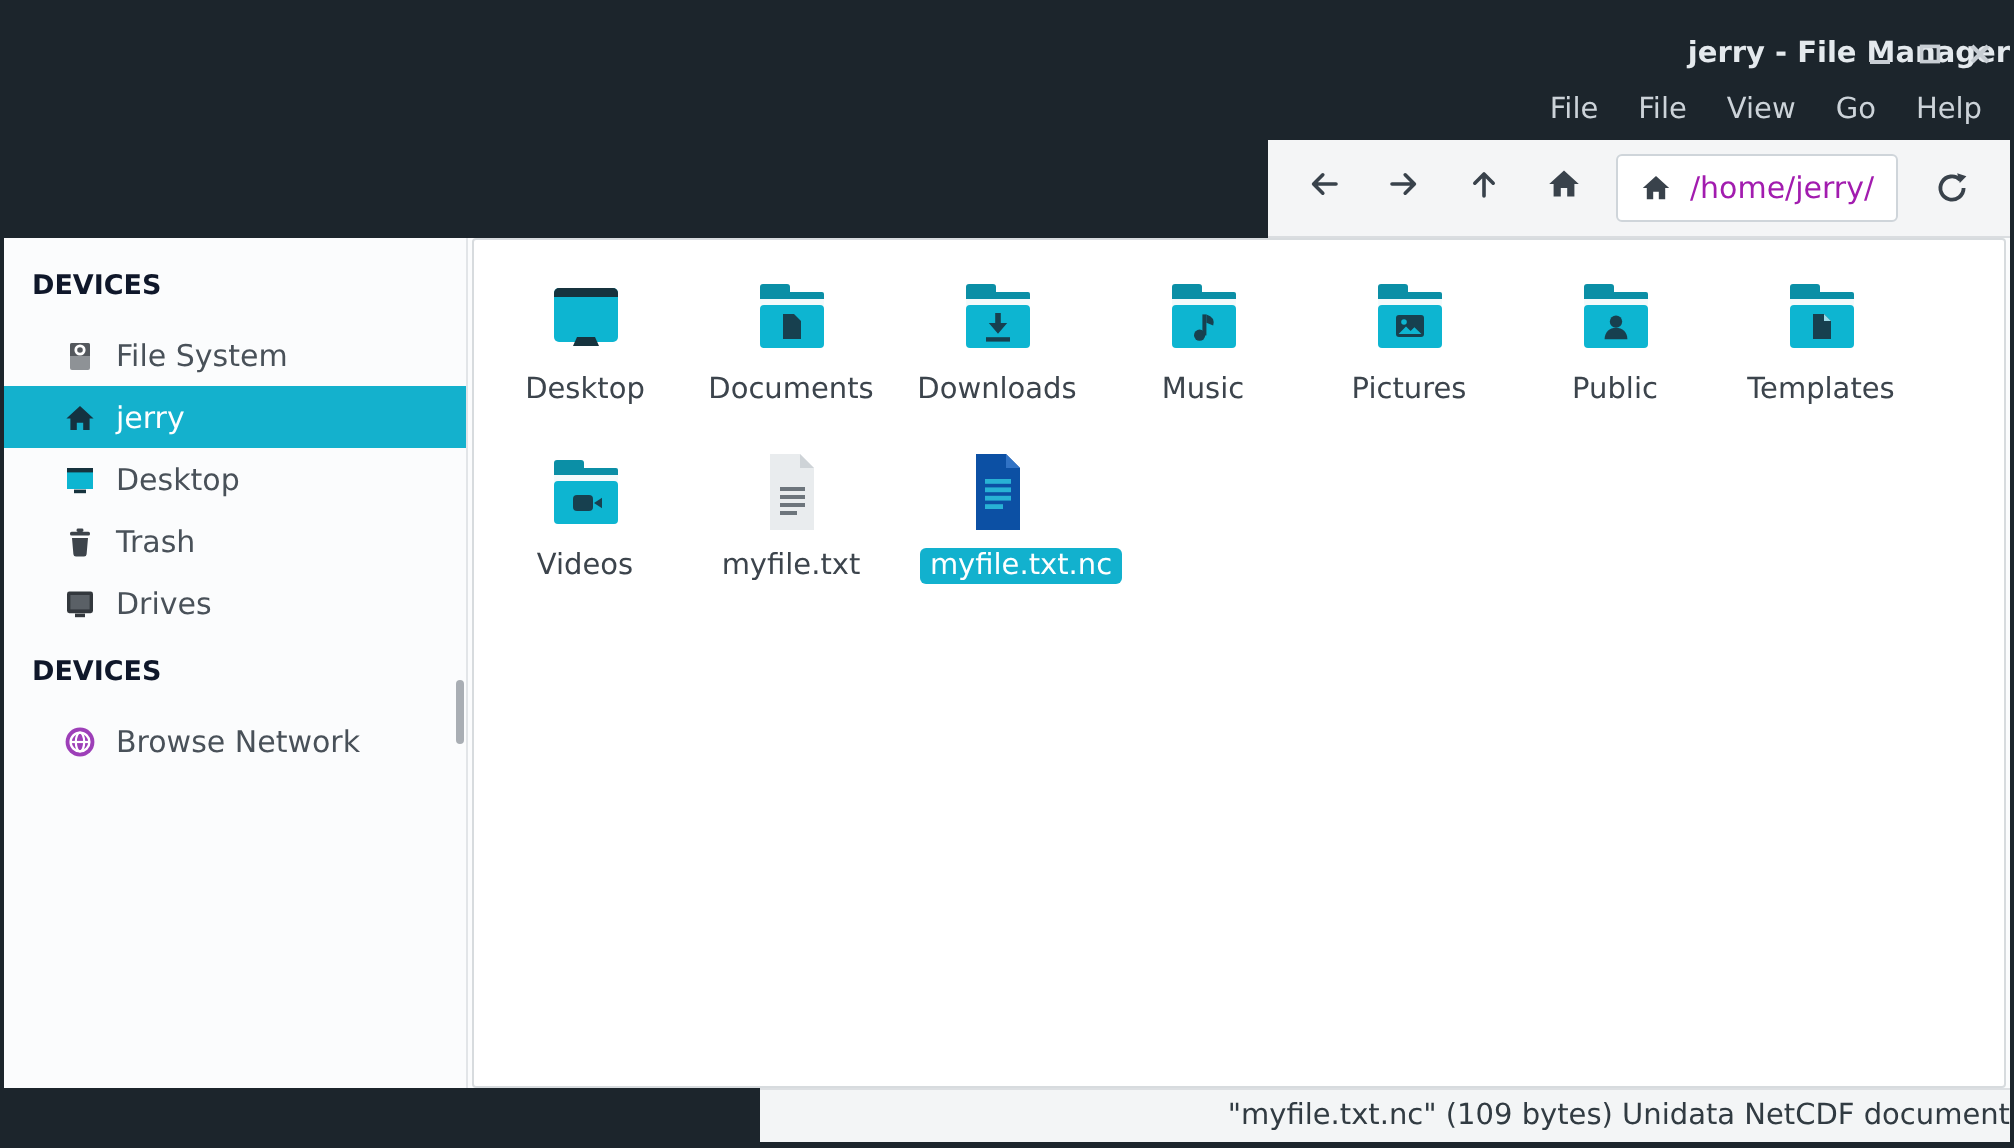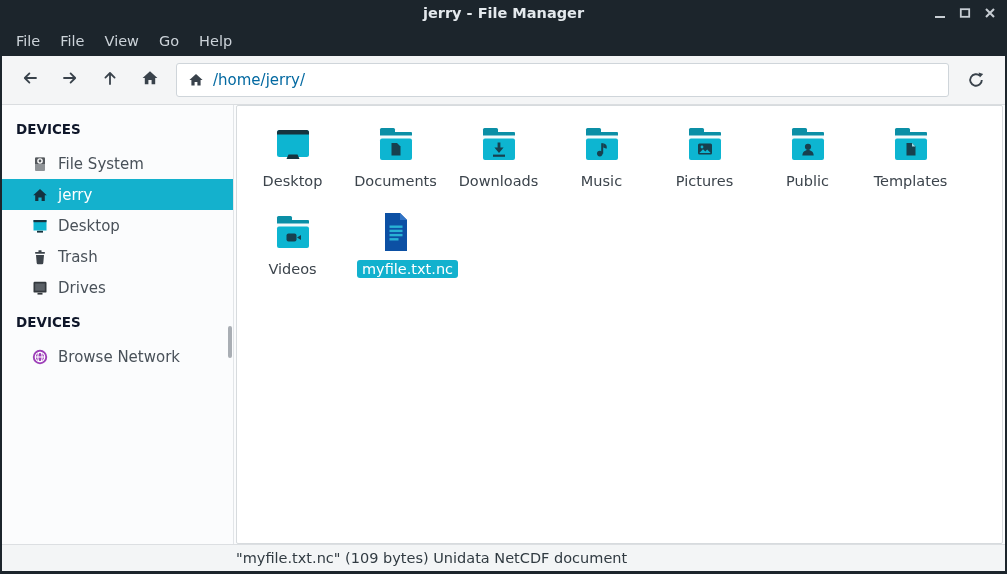--- a/index.html
+++ b/index.html
@@ -1,32 +1,32 @@
 <!DOCTYPE html>
 <html><head>
 <meta charset="utf-8">
 <style>
   html,body{margin:0;padding:0;background:#e0e0e0;font-family:"DejaVu Sans","Liberation Sans",sans-serif;}
   .window{width:1007px;height:574px;box-sizing:border-box;background:#1c252c;display:flex;flex-direction:column;
-          padding:0 2px 3px 2px;overflow:hidden;}
+          padding:14px 2px 3px 2px;overflow:hidden;align-items:flex-end;}
   
   .titlebar{height:26px;flex:0 0 26px;display:flex;align-items:center;justify-content:center;position:relative;}
   .title-text{color:#e4e9ed;font-size:14.5px;font-weight:bold;}
   .win-controls{position:absolute;right:8px;top:0;height:100%;display:flex;align-items:center;gap:11px;}
   .wc{width:14px;height:14px;display:flex;align-items:center;justify-content:center;cursor:default;}
   
   .menubar{height:30px;flex:0 0 30px;display:flex;align-items:center;padding:0 4px;}
   .menu-item{color:#ccd3d9;font-size:14.5px;padding:4px 10px;cursor:default;}
   
   .toolbar{height:48px;flex:0 0 48px;background:#f4f5f6;border-bottom:1px solid #dadde0;
            display:flex;align-items:center;padding:0 8px;}
   .tool-btn{width:40px;height:36px;display:flex;align-items:center;justify-content:center;border-radius:3px;}
   .pathbar{flex:1;height:34px;box-sizing:border-box;background:#ffffff;border:1px solid #cfd5da;border-radius:3px;
            display:flex;align-items:center;gap:9px;padding:0 11px;margin-left:6px;}
-  .path-text{font-size:15px;color:#0369a1;}
+  .path-text{font-size:15px;color:#a21caf;}
   .refresh-btn{width:42px;height:36px;display:flex;align-items:center;justify-content:center;margin-left:6px;border-radius:3px;}
   
   .content{flex:1;display:flex;background:#fbfcfd;min-height:0;}
   .sidebar{width:232px;flex:0 0 232px;box-sizing:border-box;position:relative;padding-top:5px;border-right:1px solid #e2e5e8;}
   .side-section-title{font-size:13.5px;line-height:16px;font-weight:bold;color:#0f172a;padding:11px 14px;}
   .side-item{height:31px;display:flex;align-items:center;gap:10px;padding-left:30px;font-size:15px;color:#495159;cursor:default;}
   .side-item.selected{background:#14b1cd;color:#ffffff;}
   .side-icon{width:16px;height:16px;display:flex;align-items:center;justify-content:center;}
   .side-scroll-thumb{position:absolute;right:1px;top:221px;width:4px;height:32px;background:#a9aeb4;border-radius:2px;}
   
@@ -269,20 +269,31 @@
                 <rect x="8" y="12" width="32" height="4.5" rx="1" fill="#0b8fa6"></rect>
                 <rect x="8" y="15.5" width="32" height="3.4" fill="#f3fafb"></rect>
                 <rect x="8" y="18.5" width="32" height="21.5" rx="2" fill="#0db5d1"></rect>
                 <rect x="17.5" y="25.5" width="10" height="8" rx="2" fill="#17404f"></rect>
                 <path d="M28 29.5 l4 -2.6 v5.2 Z" fill="#17404f"></path>
               </svg></span>
             <span class="file-label">Videos</span>
           </div>
           <div class="file-item">
             <span class="file-icon"><svg width="48" height="48" viewBox="0 0 48 48" xmlns="http://www.w3.org/2000/svg">
+                <path d="M13 5 H28 L35 12 V43 H13 Z" fill="#e9ecee"></path>
+                <path d="M28 5 L35 12 H28 Z" fill="#ced3d7"></path>
+                <rect x="18" y="21.5" width="12.5" height="2" fill="#6d757c"></rect>
+                <rect x="18" y="25.5" width="12.5" height="2" fill="#6d757c"></rect>
+                <rect x="18" y="29.5" width="12.5" height="2" fill="#6d757c"></rect>
+                <rect x="18" y="33.5" width="8.5" height="2" fill="#6d757c"></rect>
+              </svg></span>
+            <span class="file-label">myfile.txt</span>
+          </div>
+          <div class="file-item">
+            <span class="file-icon"><svg width="48" height="48" viewBox="0 0 48 48" xmlns="http://www.w3.org/2000/svg">
                 <path d="M13 5 H28 L35 12 V43 H13 Z" fill="#0c50a4"></path>
                 <path d="M28 5 L35 12 H28 Z" fill="#3173c5"></path>
                 <rect x="17.5" y="17.5" width="13" height="2.4" fill="#28b2d5"></rect>
                 <rect x="17.5" y="21.7" width="13" height="2.4" fill="#28b2d5"></rect>
                 <rect x="17.5" y="25.9" width="13" height="2.4" fill="#28b2d5"></rect>
                 <rect x="17.5" y="30.1" width="9" height="2.4" fill="#28b2d5"></rect>
               </svg></span>
             <span class="file-label selected">myfile.txt.nc</span>
           </div>
         </div>

